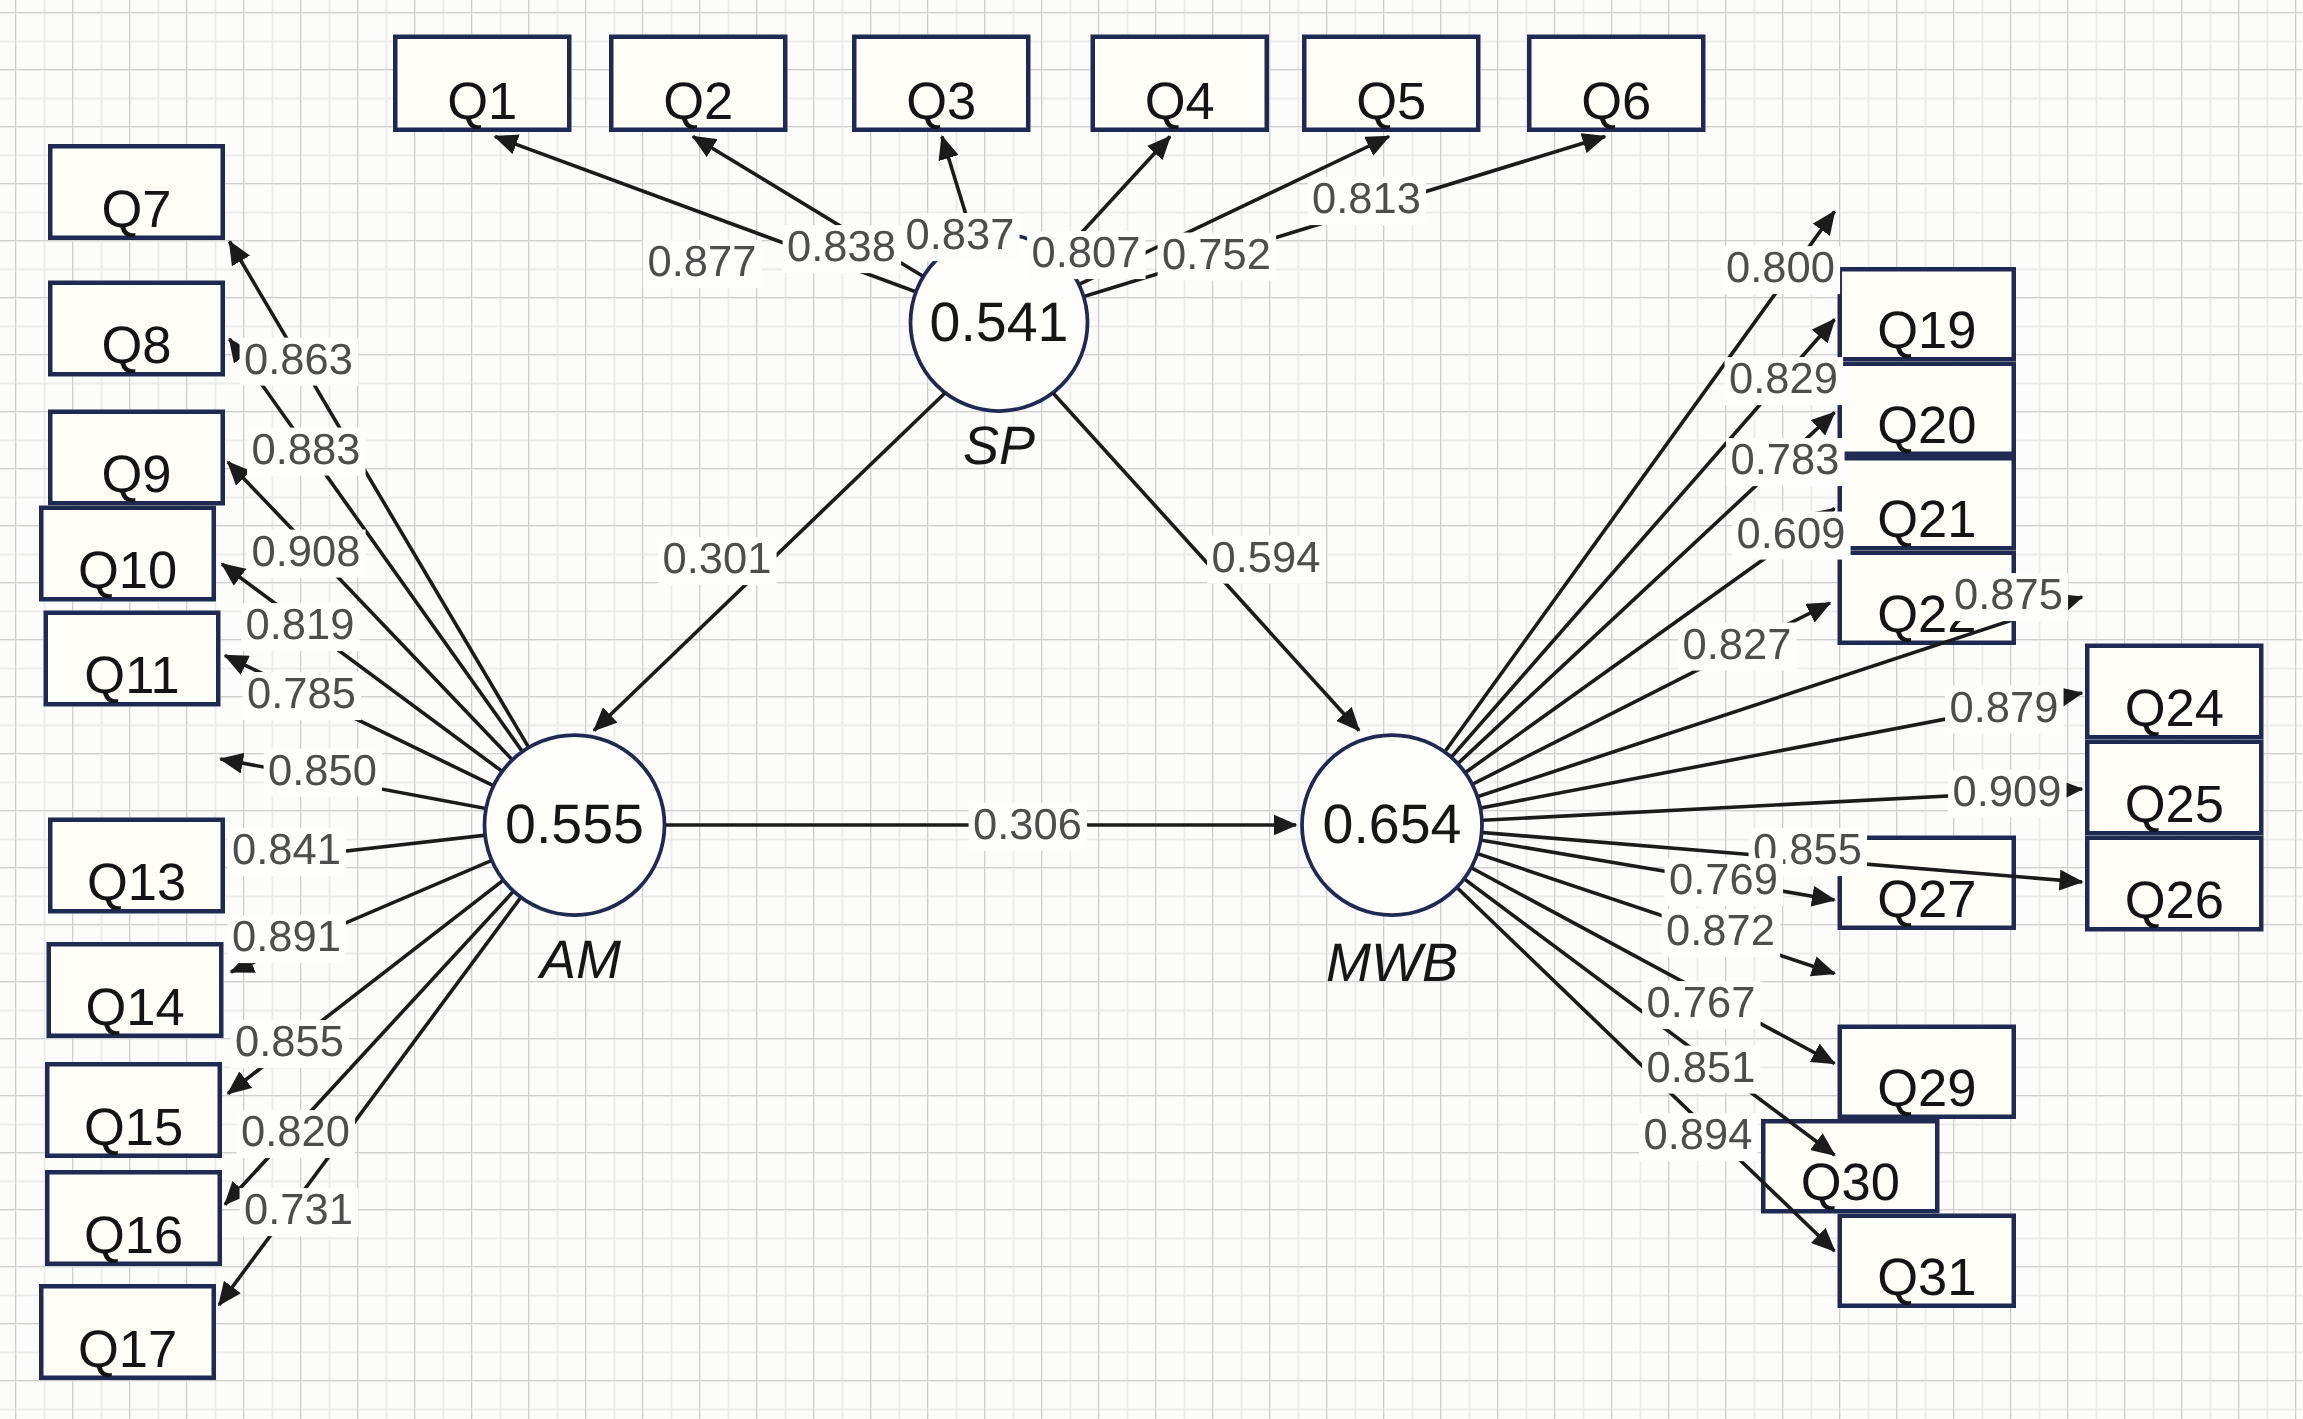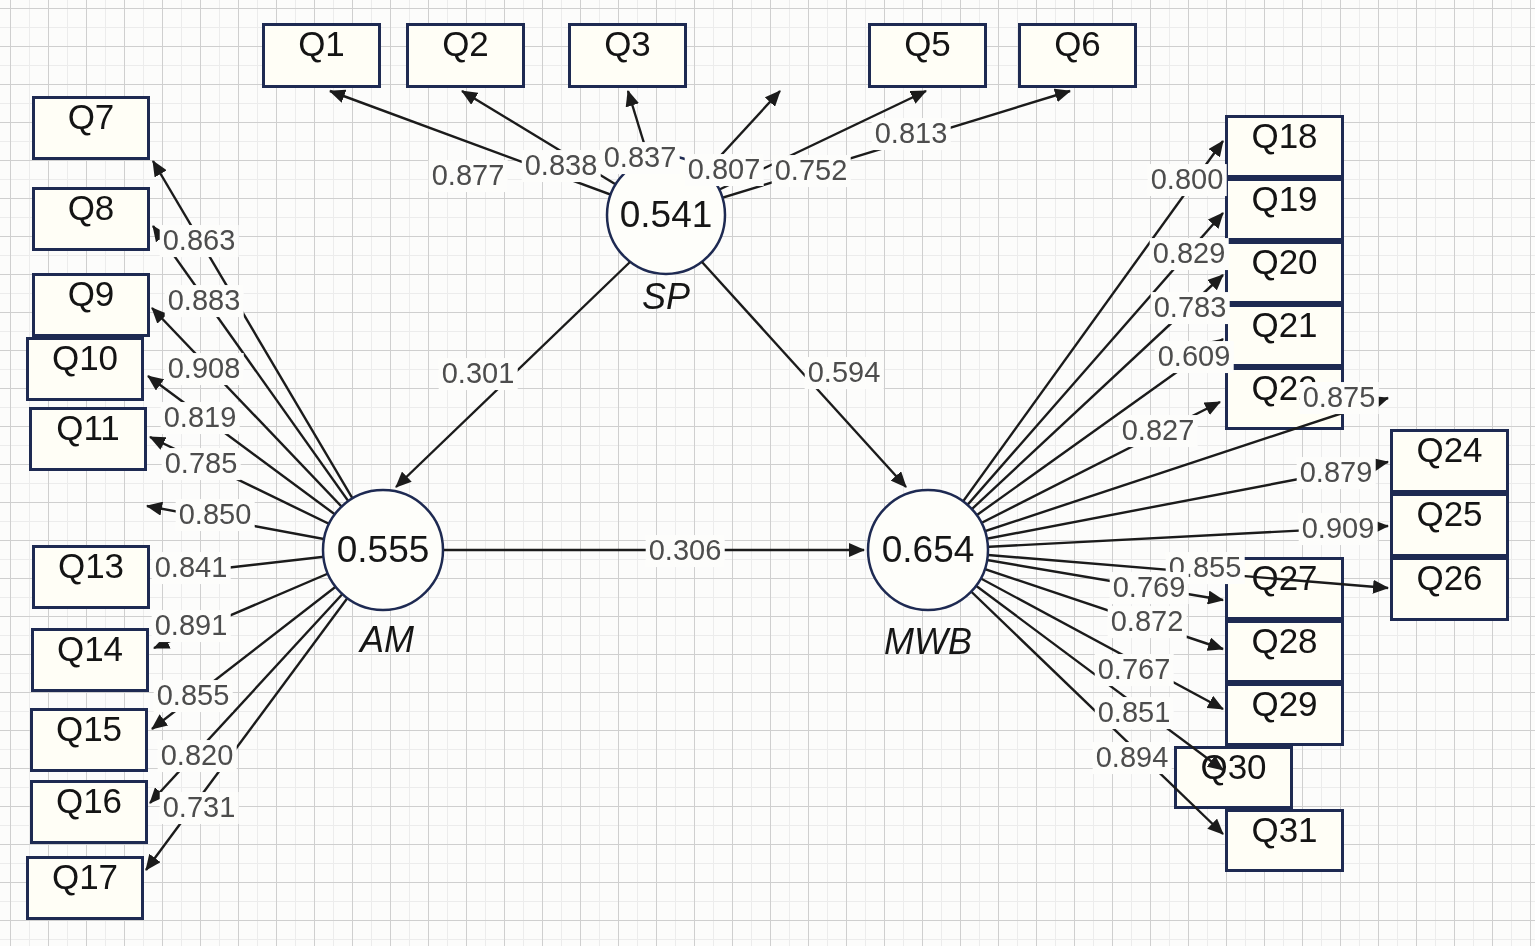--- a/index.html
+++ b/index.html
@@ -16,21 +16,21 @@
       linear-gradient(to right,#ececec 1px,transparent 1px),
       linear-gradient(to bottom,#ececec 1px,transparent 1px);
     background-size:38px 38px,38px 38px,19px 19px,19px 19px;
     background-position:10px 8px;
   }
   .box{
     position:absolute;
     box-sizing:border-box;
     border:3px solid #1e2a52;
     background:#fffef6;
-    display:flex;align-items:flex-start;justify-content:center;
+    display:flex;align-items:flex-end;justify-content:center;
     z-index:1;
   }
   .box span{
     font-size:35px;color:#141414;line-height:1;
   }
   #edges{position:absolute;left:0;top:0;z-index:2;pointer-events:none;}
   .coef{
     position:absolute;
     transform:translate(-50%,-50%);
     font-size:29px;color:#4d4d4d;
@@ -54,20 +54,23 @@
 
   <div class="box" style="left:262px;top:23px;width:119px;height:65px">
       <span>Q1</span>
     </div>
   <div class="box" style="left:406px;top:23px;width:119px;height:65px">
       <span>Q2</span>
     </div>
   <div class="box" style="left:568px;top:23px;width:119px;height:65px">
       <span>Q3</span>
     </div>
+  <div class="box" style="left:727px;top:23px;width:119px;height:65px">
+      <span>Q4</span>
+    </div>
   <div class="box" style="left:868px;top:23px;width:119px;height:65px">
       <span>Q5</span>
     </div>
   <div class="box" style="left:1018px;top:23px;width:119px;height:65px">
       <span>Q6</span>
     </div>
 
   <div class="box" style="left:32px;top:96px;width:118px;height:64px">
       <span>Q7</span>
     </div>
@@ -92,23 +95,20 @@
   <div class="box" style="left:30px;top:708px;width:118px;height:64px">
       <span>Q15</span>
     </div>
   <div class="box" style="left:30px;top:780px;width:118px;height:64px">
       <span>Q16</span>
     </div>
   <div class="box" style="left:26px;top:856px;width:118px;height:64px">
       <span>Q17</span>
     </div>
 
-  <div class="box" style="left:1225px;top:115px;width:119px;height:63px">
-      <span>Q18</span>
-    </div>
   <div class="box" style="left:1225px;top:178px;width:119px;height:63px">
       <span>Q19</span>
     </div>
   <div class="box" style="left:1225px;top:241px;width:119px;height:63px">
       <span>Q20</span>
     </div>
   <div class="box" style="left:1225px;top:304px;width:119px;height:63px">
       <span>Q21</span>
     </div>
   <div class="box" style="left:1225px;top:367px;width:119px;height:63px">
@@ -120,23 +120,20 @@
     </div>
   <div class="box" style="left:1390px;top:493px;width:119px;height:64px">
       <span>Q25</span>
     </div>
   <div class="box" style="left:1390px;top:557px;width:119px;height:64px">
       <span>Q26</span>
     </div>
 
   <div class="box" style="left:1225px;top:557px;width:119px;height:63px">
       <span>Q27</span>
-    </div>
-  <div class="box" style="left:1225px;top:620px;width:119px;height:63px">
-      <span>Q28</span>
     </div>
   <div class="box" style="left:1225px;top:683px;width:119px;height:63px">
       <span>Q29</span>
     </div>
   <div class="box" style="left:1174px;top:746px;width:119px;height:63px">
       <span>Q30</span>
     </div>
   <div class="box" style="left:1225px;top:809px;width:119px;height:63px">
       <span>Q31</span>
     </div>

